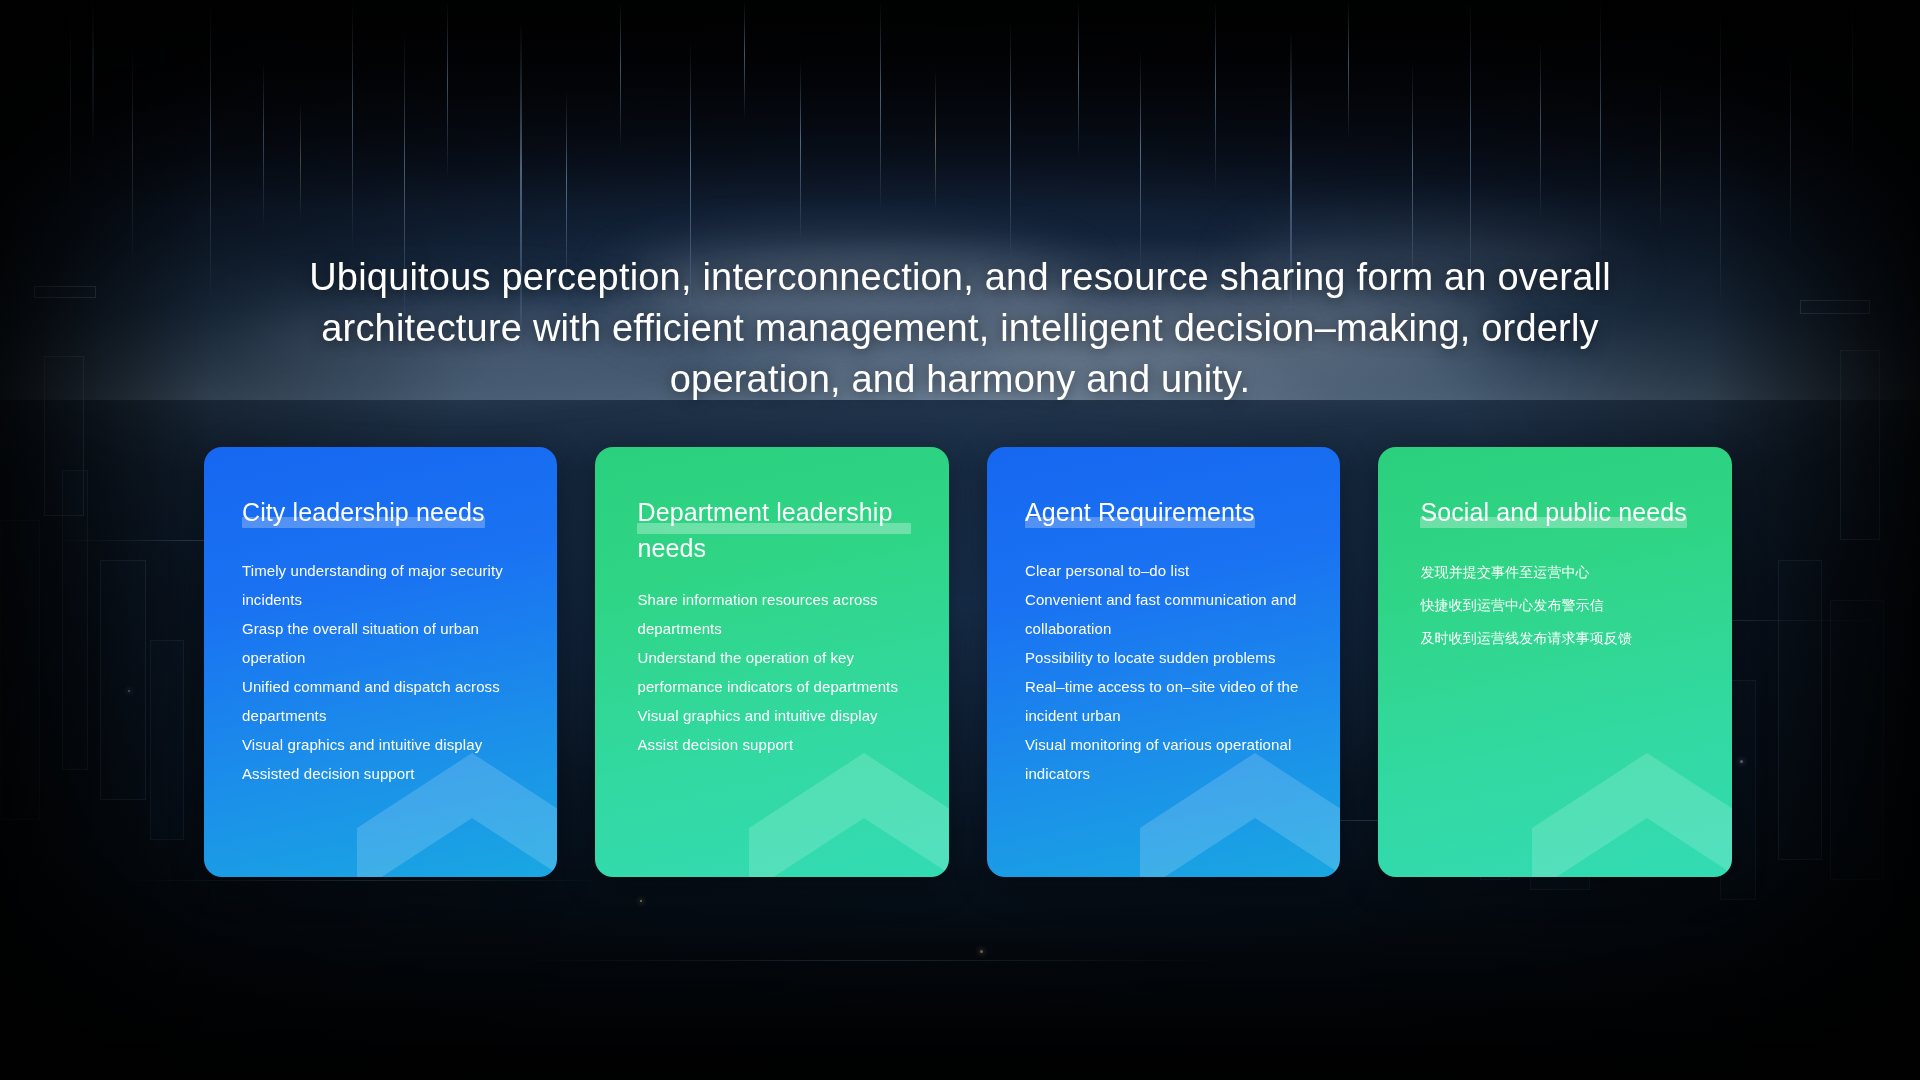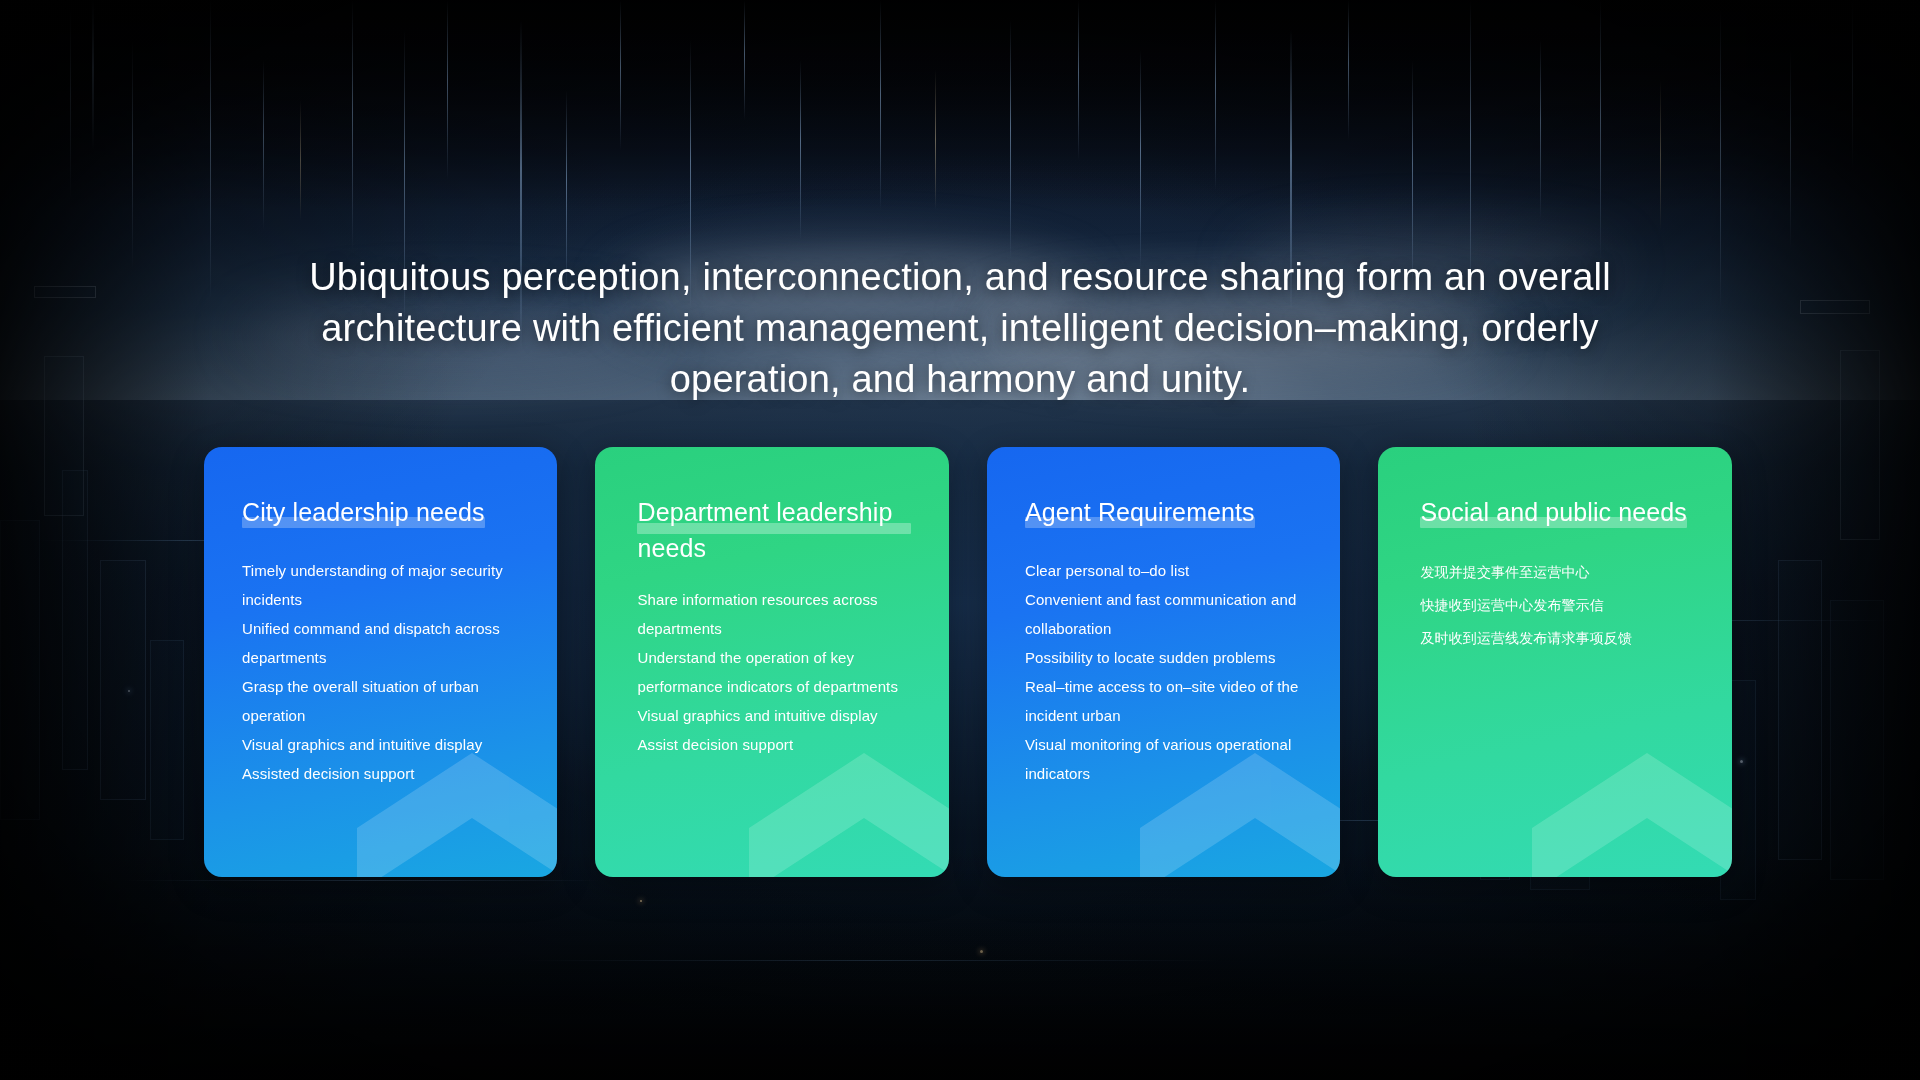--- a/index.html
+++ b/index.html
@@ -200,22 +200,22 @@
       <svg viewBox="0 0 230 150">
           <polygon points="115,10 230,85 230,150 115,75 0,150 0,85" fill="#ffffff"></polygon>
         </svg>
     </div>
     <div class="card-title">
       <span class="accent"></span>
       <span>City leadership needs</span>
     </div>
     <ul class="card-list">
       <li>Timely understanding of major security incidents</li>
+      <li>Grasp the overall situation of urban operation</li>
       <li>Unified command and dispatch across departments</li>
-      <li>Grasp the overall situation of urban operation</li>
       <li>Visual graphics and intuitive display</li>
       <li>Assisted decision support</li>
     </ul>
   </div>
 
   <div class="card green t2">
     <div class="card-watermark">
       <svg viewBox="0 0 230 150">
           <polygon points="115,10 230,85 230,150 115,75 0,150 0,85" fill="#ffffff"></polygon>
         </svg>

